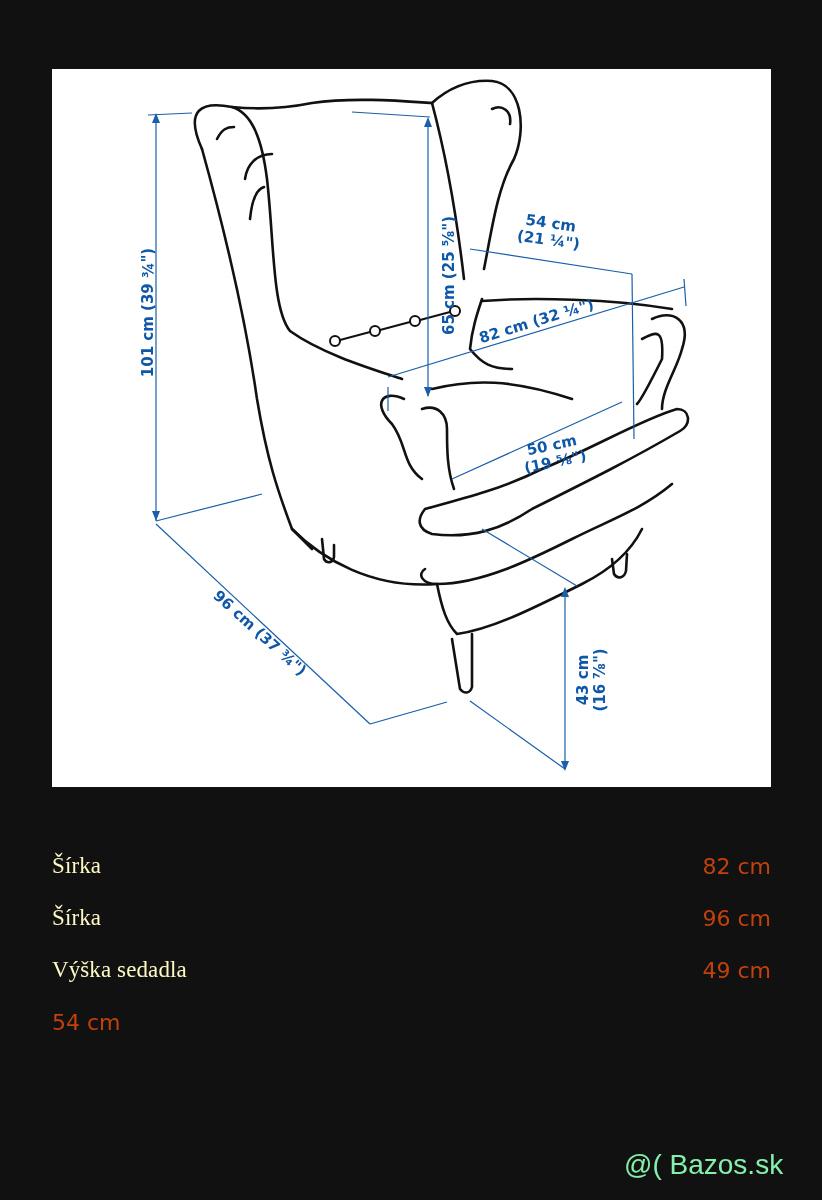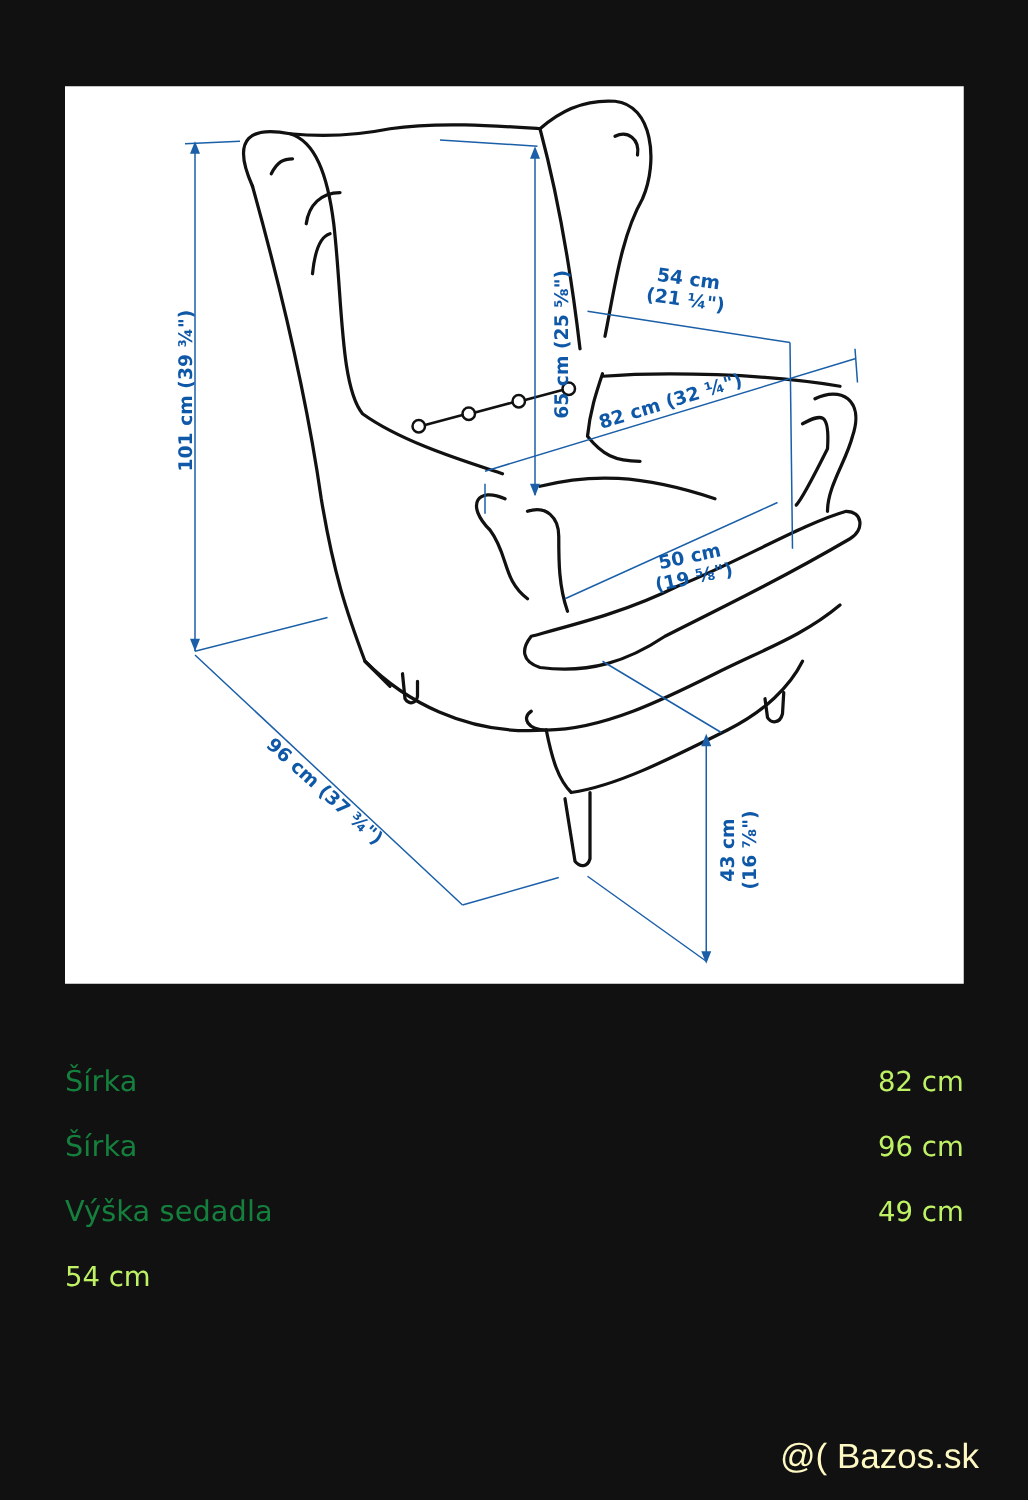--- a/index.html
+++ b/index.html
@@ -13,24 +13,24 @@
   }
   .figure svg { position: absolute; left: 0; top: 0; width: 719px; height: 718px; }
   .dim-label {
     position: absolute; color: #0f58a8; font-weight: bold; font-size: 15px;
     white-space: nowrap; line-height: 17px; text-align: center; font-family: "DejaVu Sans", sans-serif;
   }
   .specs { position: absolute; left: 52px; top: 840px; width: 719px; }
   .spec-row {
     position: relative; height: 52px; display: flex; justify-content: space-between; align-items: center;
   }
-  .spec-label { color: #15803d; font-size: 23px; letter-spacing: 0.1px; }
-  .spec-value { color: #bef264; font-size: 22px; }
+  .spec-label { color: #fef9c3; font-size: 23px; letter-spacing: 0.1px; font-family: Liberation Serif, serif; }
+  .spec-value { color: #c2410c; font-size: 22px; }
   .watermark {
-    position: absolute; left: 624px; top: 1149px; color: #fef9c3; font-size: 28px;
+    position: absolute; left: 624px; top: 1149px; color: #86efac; font-size: 28px;
     font-family: "Liberation Sans", sans-serif; letter-spacing: 0px;
   }
 </style>
 </head>
 <body>
 
 <div class="figure">
   <svg viewBox="0 0 719 718" xmlns="http://www.w3.org/2000/svg">
     <g fill="none" stroke="#111" stroke-width="2.6" stroke-linecap="round" stroke-linejoin="round">
 

